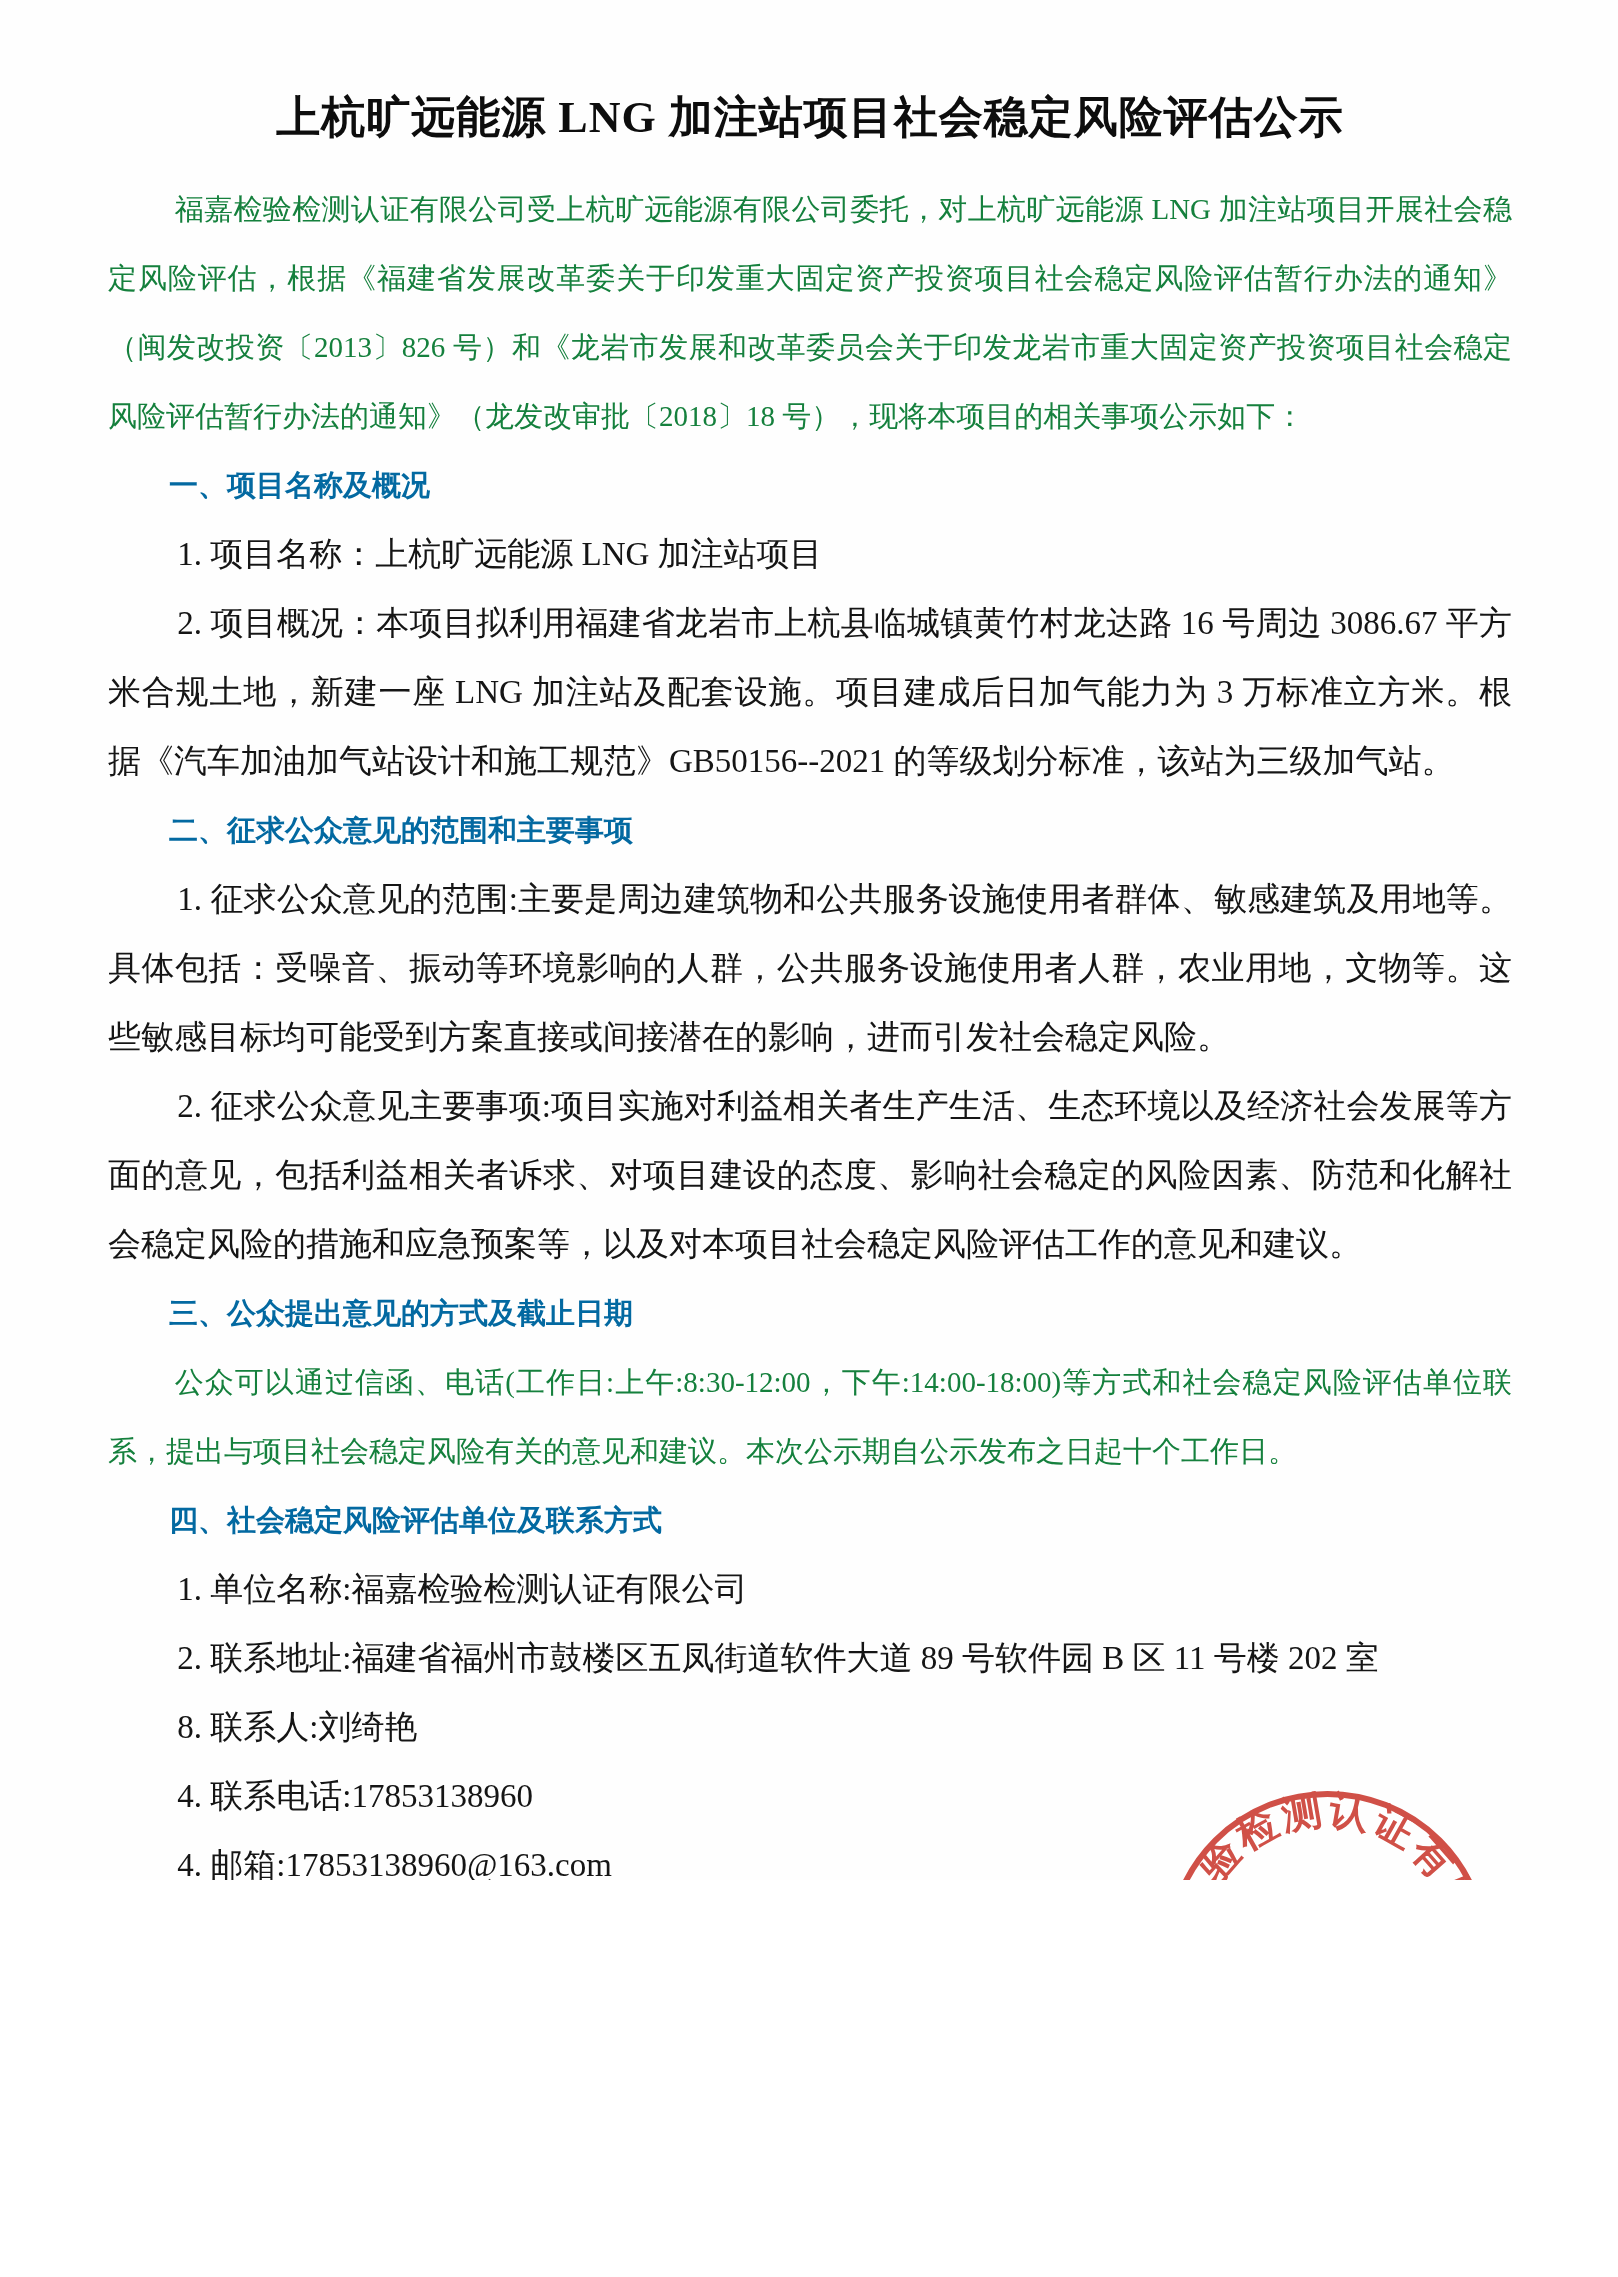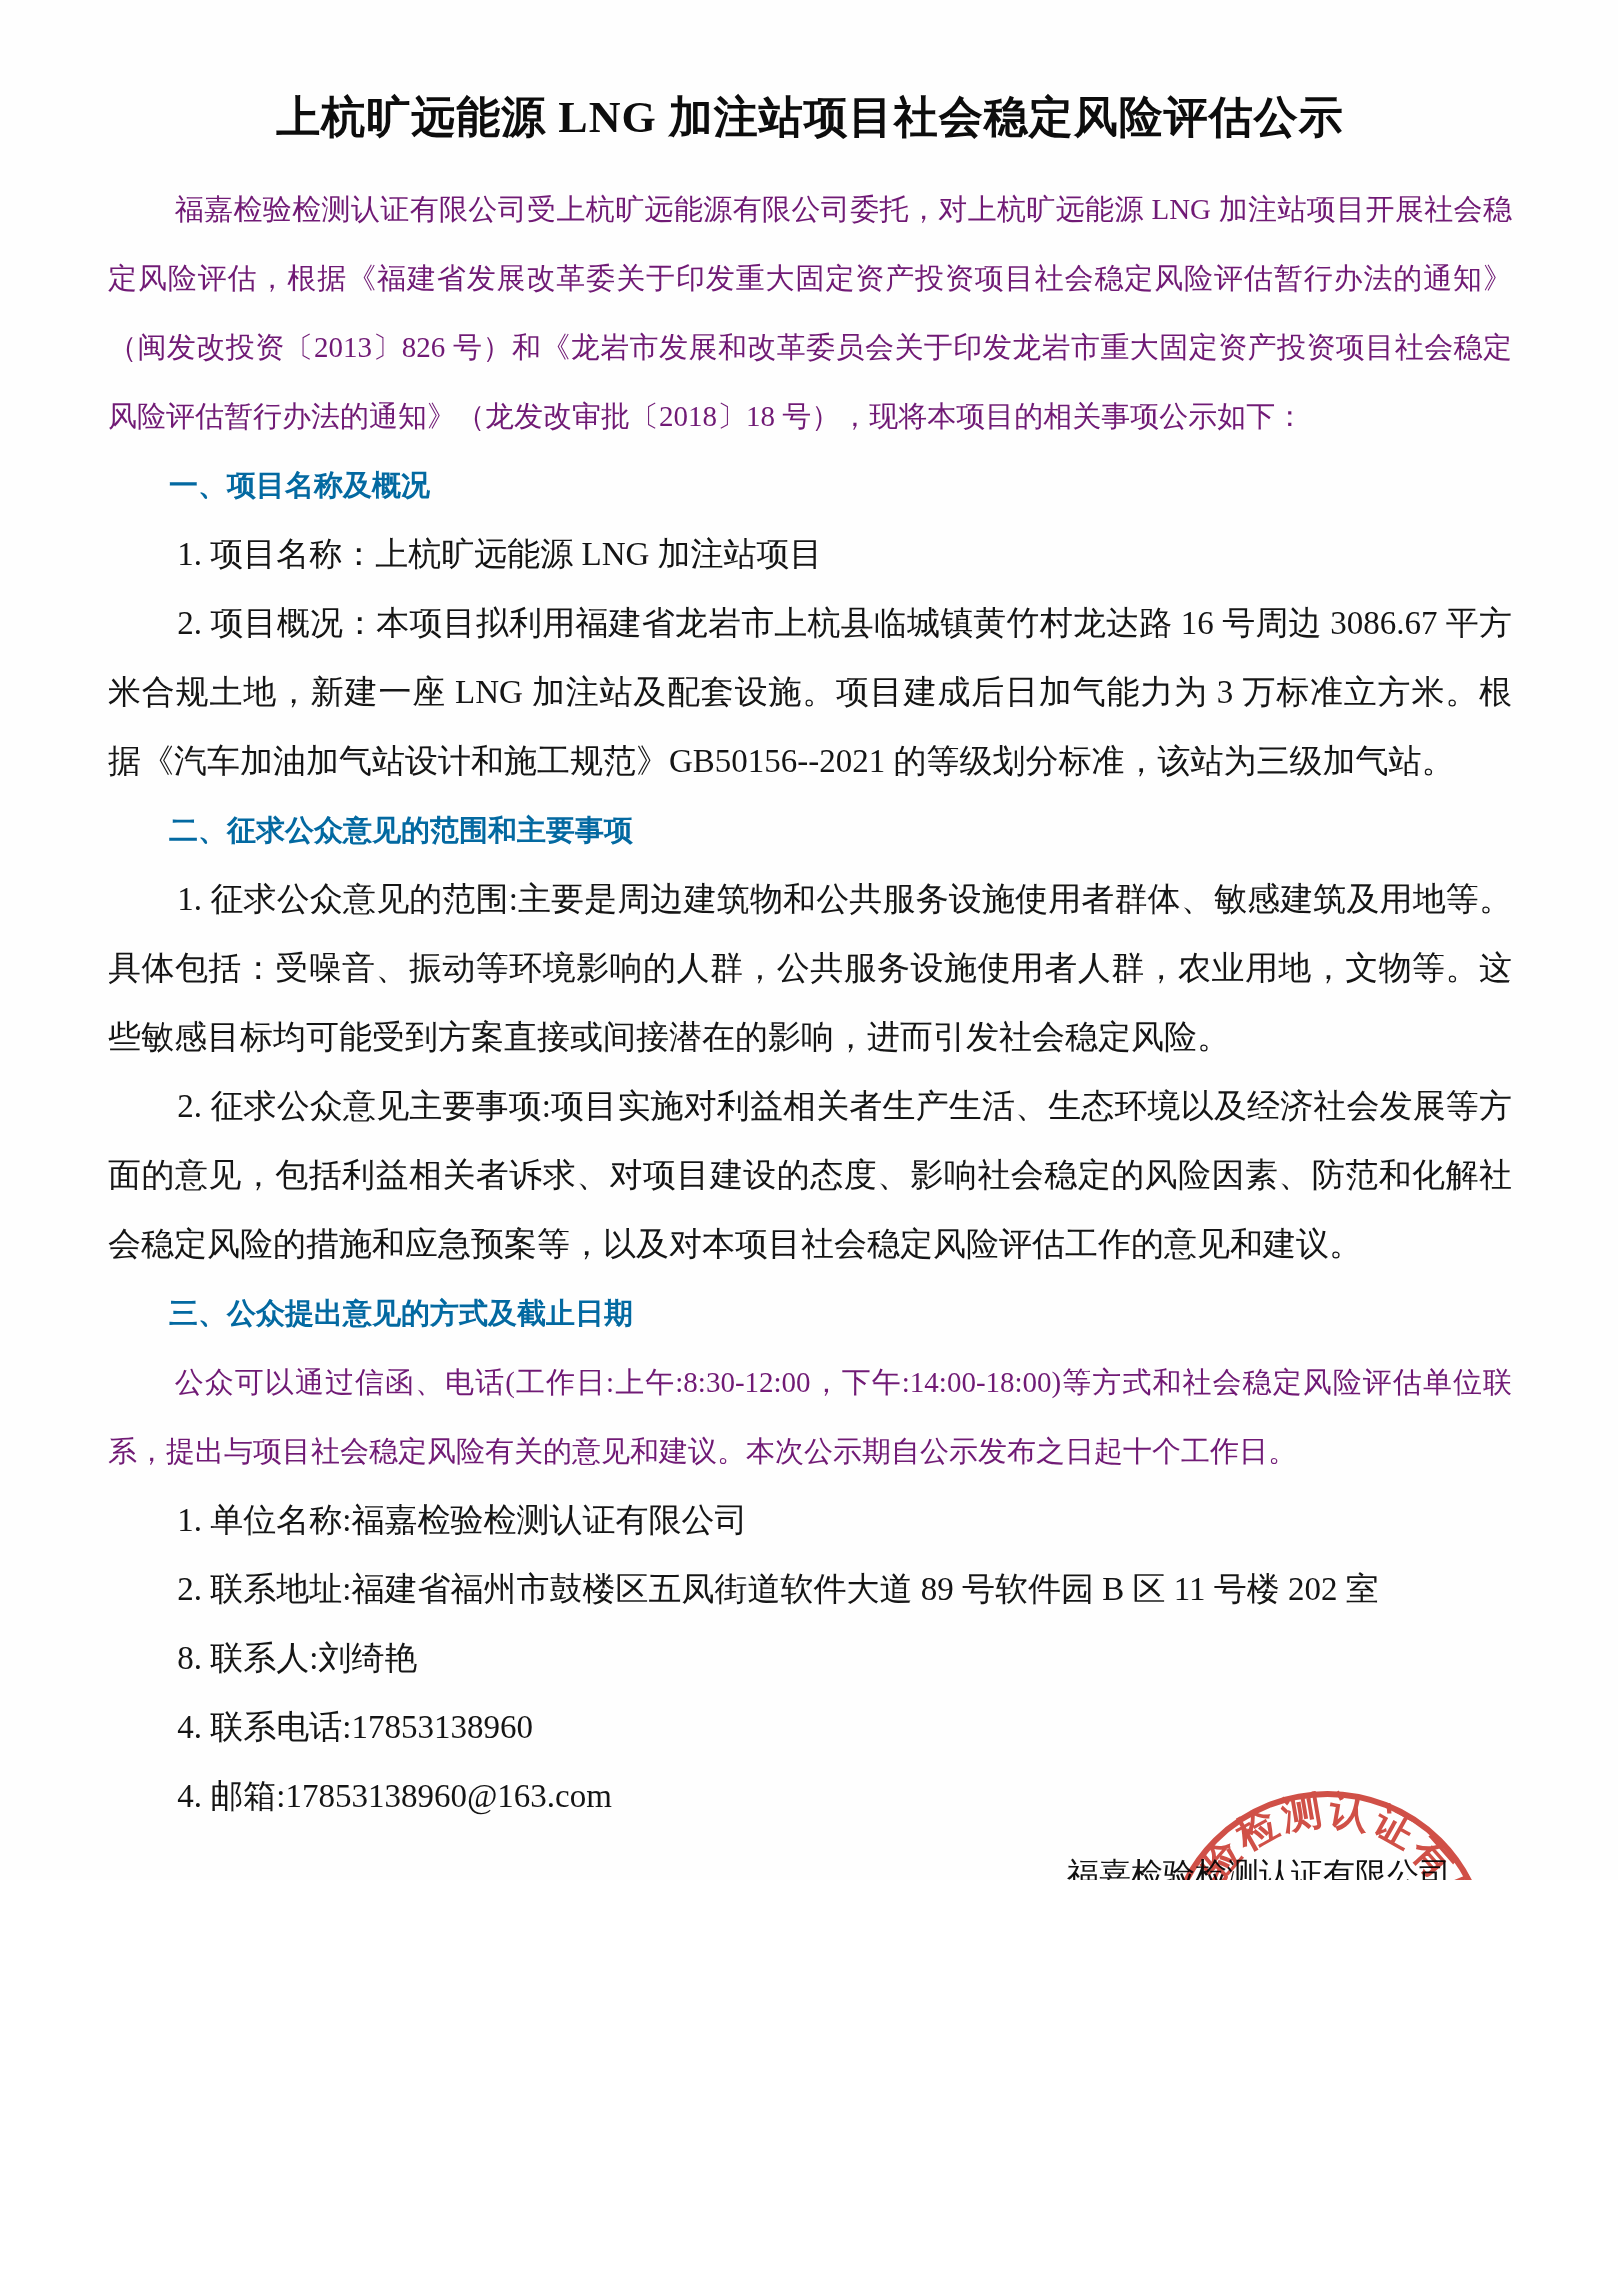--- a/index.html
+++ b/index.html
@@ -27,21 +27,21 @@
     margin:0 0 25.5px 0;
     color:#0d0d0d;
   }
   .para{
     font-size:29px;
     line-height:69px;
     text-align:justify;
     text-justify:inter-ideograph;
     text-indent:2.3em;
     margin:0;
-    color:#701a75;
+    color:#15803d;
   }
   .heading{
     font-size:29px;
     line-height:69px;
     font-weight:bold;
     text-indent:2.1em;
     margin:0;
     color:#0369a1;
   }
   .item{
@@ -95,20 +95,21 @@
     <p class="item">1. 项目名称：上杭旷远能源 LNG 加注站项目</p>
     <p class="item">2. 项目概况：本项目拟利用福建省龙岩市上杭县临城镇黄竹村龙达路 16 号周边 3086.67 平方米合规土地，新建一座 LNG 加注站及配套设施。项目建成后日加气能力为 3 万标准立方米。根据《汽车加油加气站设计和施工规范》GB50156--2021 的等级划分标准，该站为三级加气站。</p>
 
     <h2 class="heading">二、征求公众意见的范围和主要事项</h2>
     <p class="item">1. 征求公众意见的范围:主要是周边建筑物和公共服务设施使用者群体、敏感建筑及用地等。具体包括：受噪音、振动等环境影响的人群，公共服务设施使用者人群，农业用地，文物等。这些敏感目标均可能受到方案直接或间接潜在的影响，进而引发社会稳定风险。</p>
     <p class="item">2. 征求公众意见主要事项:项目实施对利益相关者生产生活、生态环境以及经济社会发展等方面的意见，包括利益相关者诉求、对项目建设的态度、影响社会稳定的风险因素、防范和化解社会稳定风险的措施和应急预案等，以及对本项目社会稳定风险评估工作的意见和建议。</p>
 
     <h2 class="heading">三、公众提出意见的方式及截止日期</h2>
     <p class="para">公众可以通过信函、电话(工作日:上午:8:30-12:00，下午:14:00-18:00)等方式和社会稳定风险评估单位联系，提出与项目社会稳定风险有关的意见和建议。本次公示期自公示发布之日起十个工作日。</p>
 
+    <h2 class="heading">四、社会稳定风险评估单位及联系方式</h2>
     <p class="item">1. 单位名称:福嘉检验检测认证有限公司</p>
     <p class="item">2. 联系地址:福建省福州市鼓楼区五凤街道软件大道 89 号软件园 B 区 11 号楼 202 室</p>
     <p class="item">8. 联系人:刘绮艳</p>
     <p class="item">4. 联系电话:17853138960</p>
     <p class="item">4. 邮箱:17853138960@163.com</p>
 
     <div class="signature">
       <div class="sig-company">福嘉检验检测认证有限公司</div>
       <div class="sig-date">2026 年 4 月 3 日</div>
     </div>

